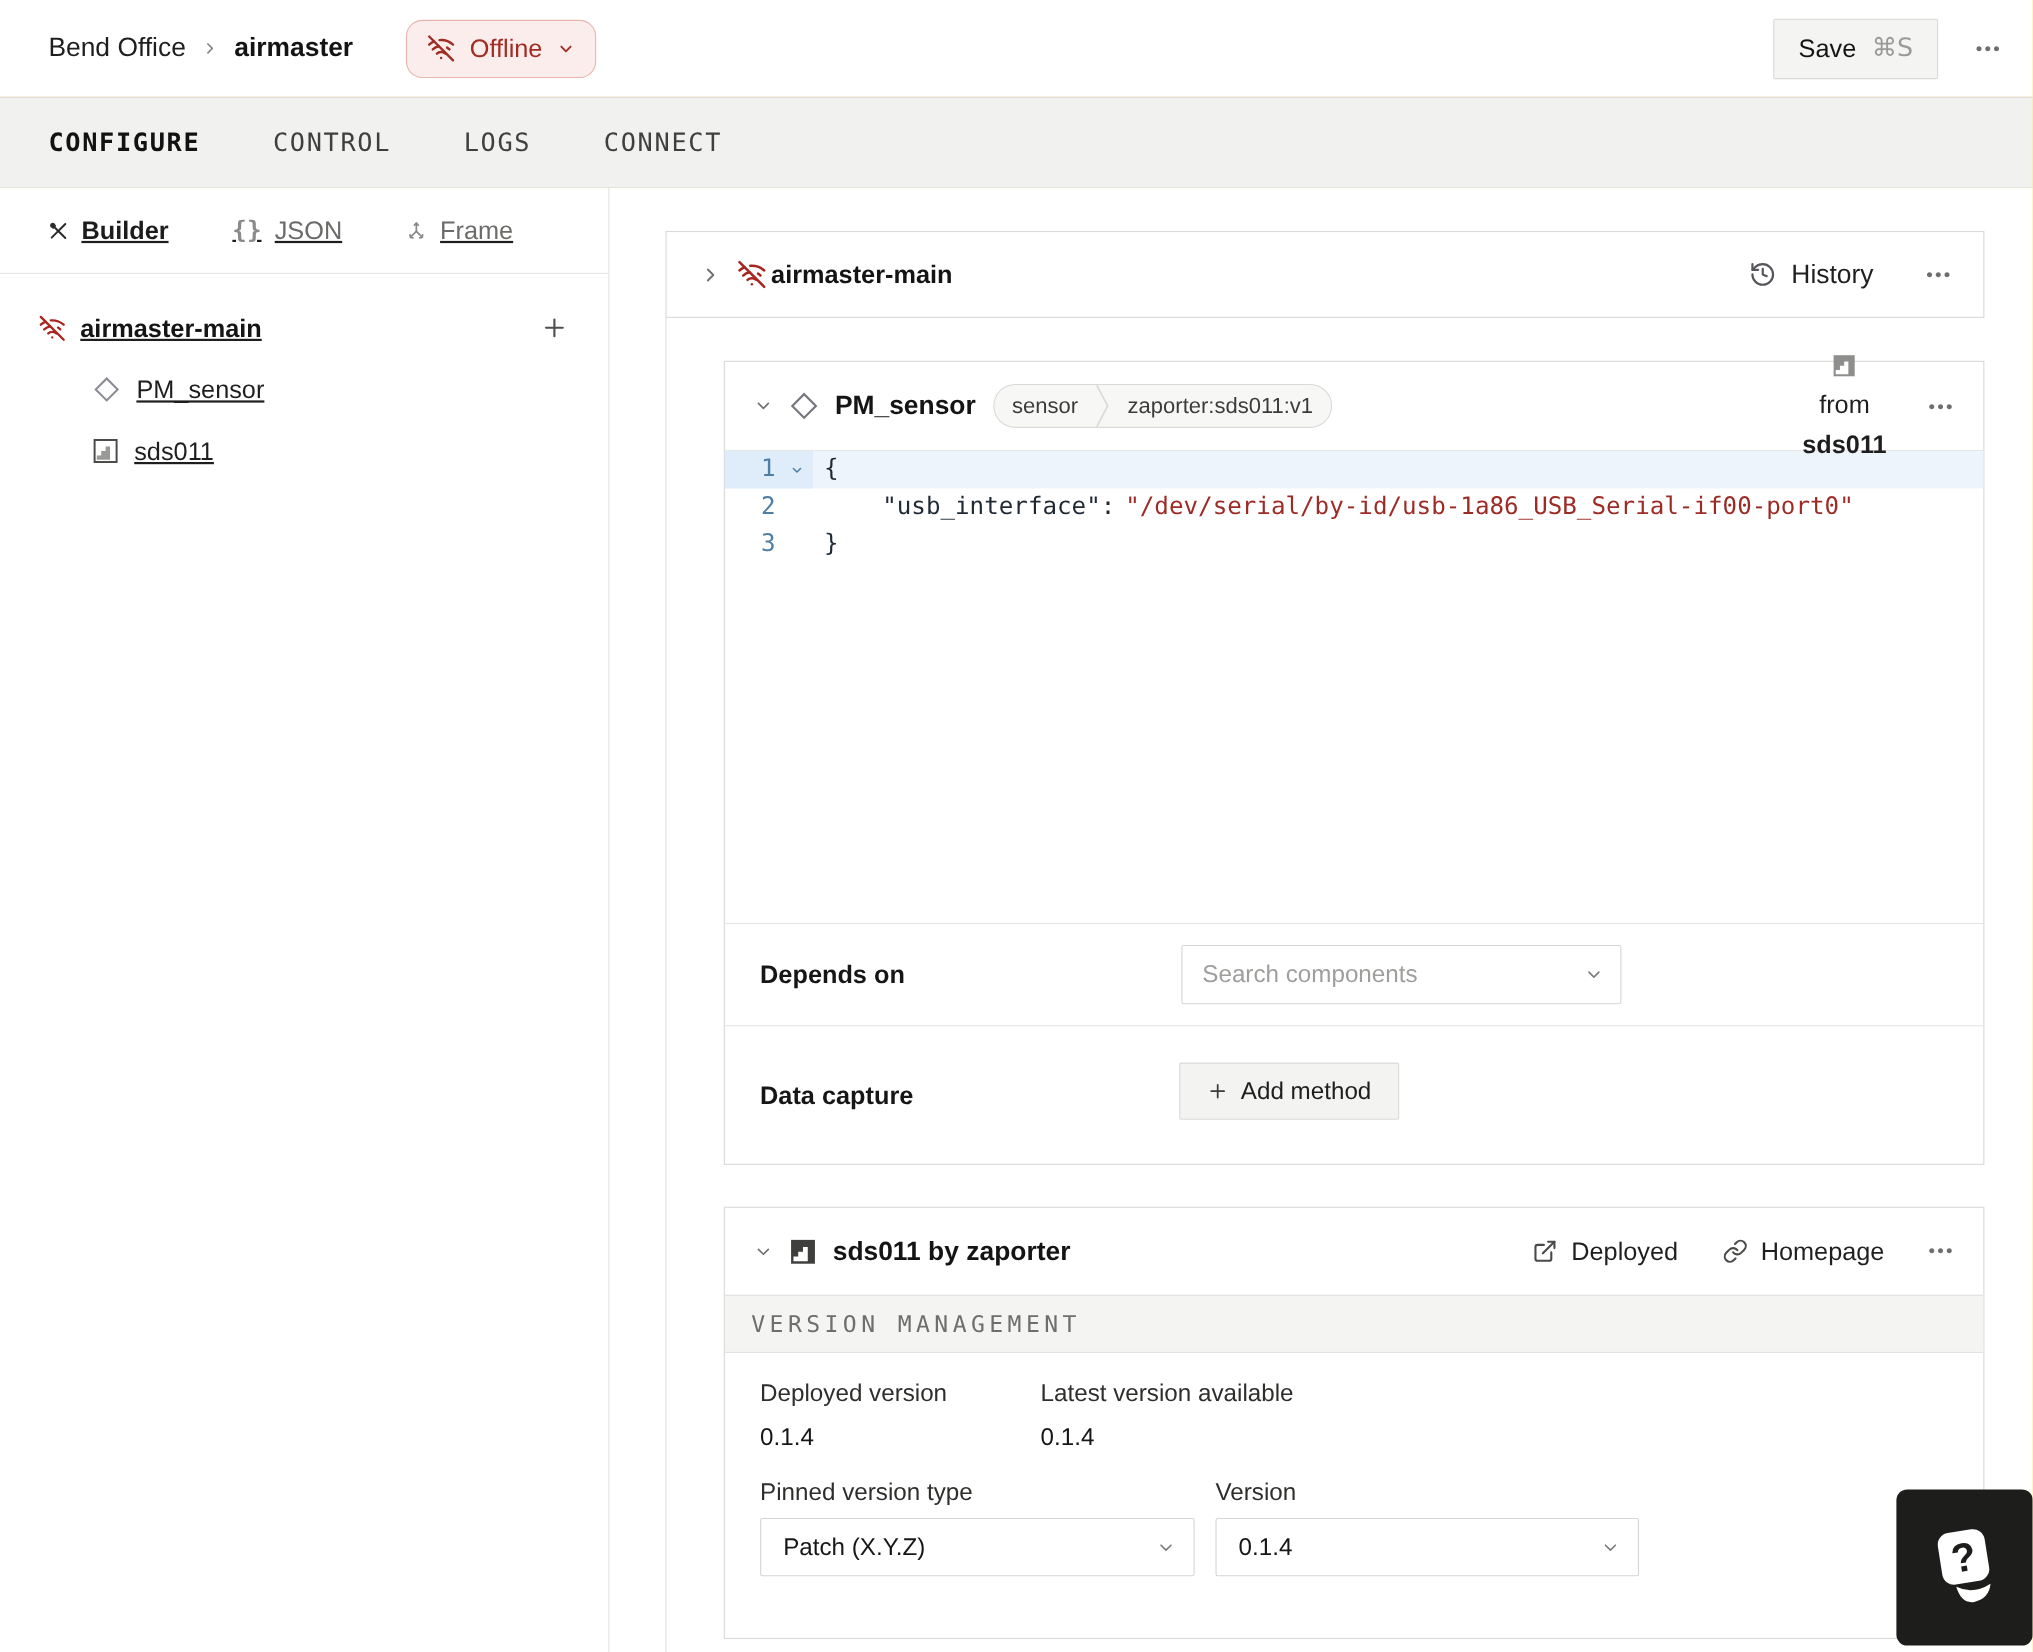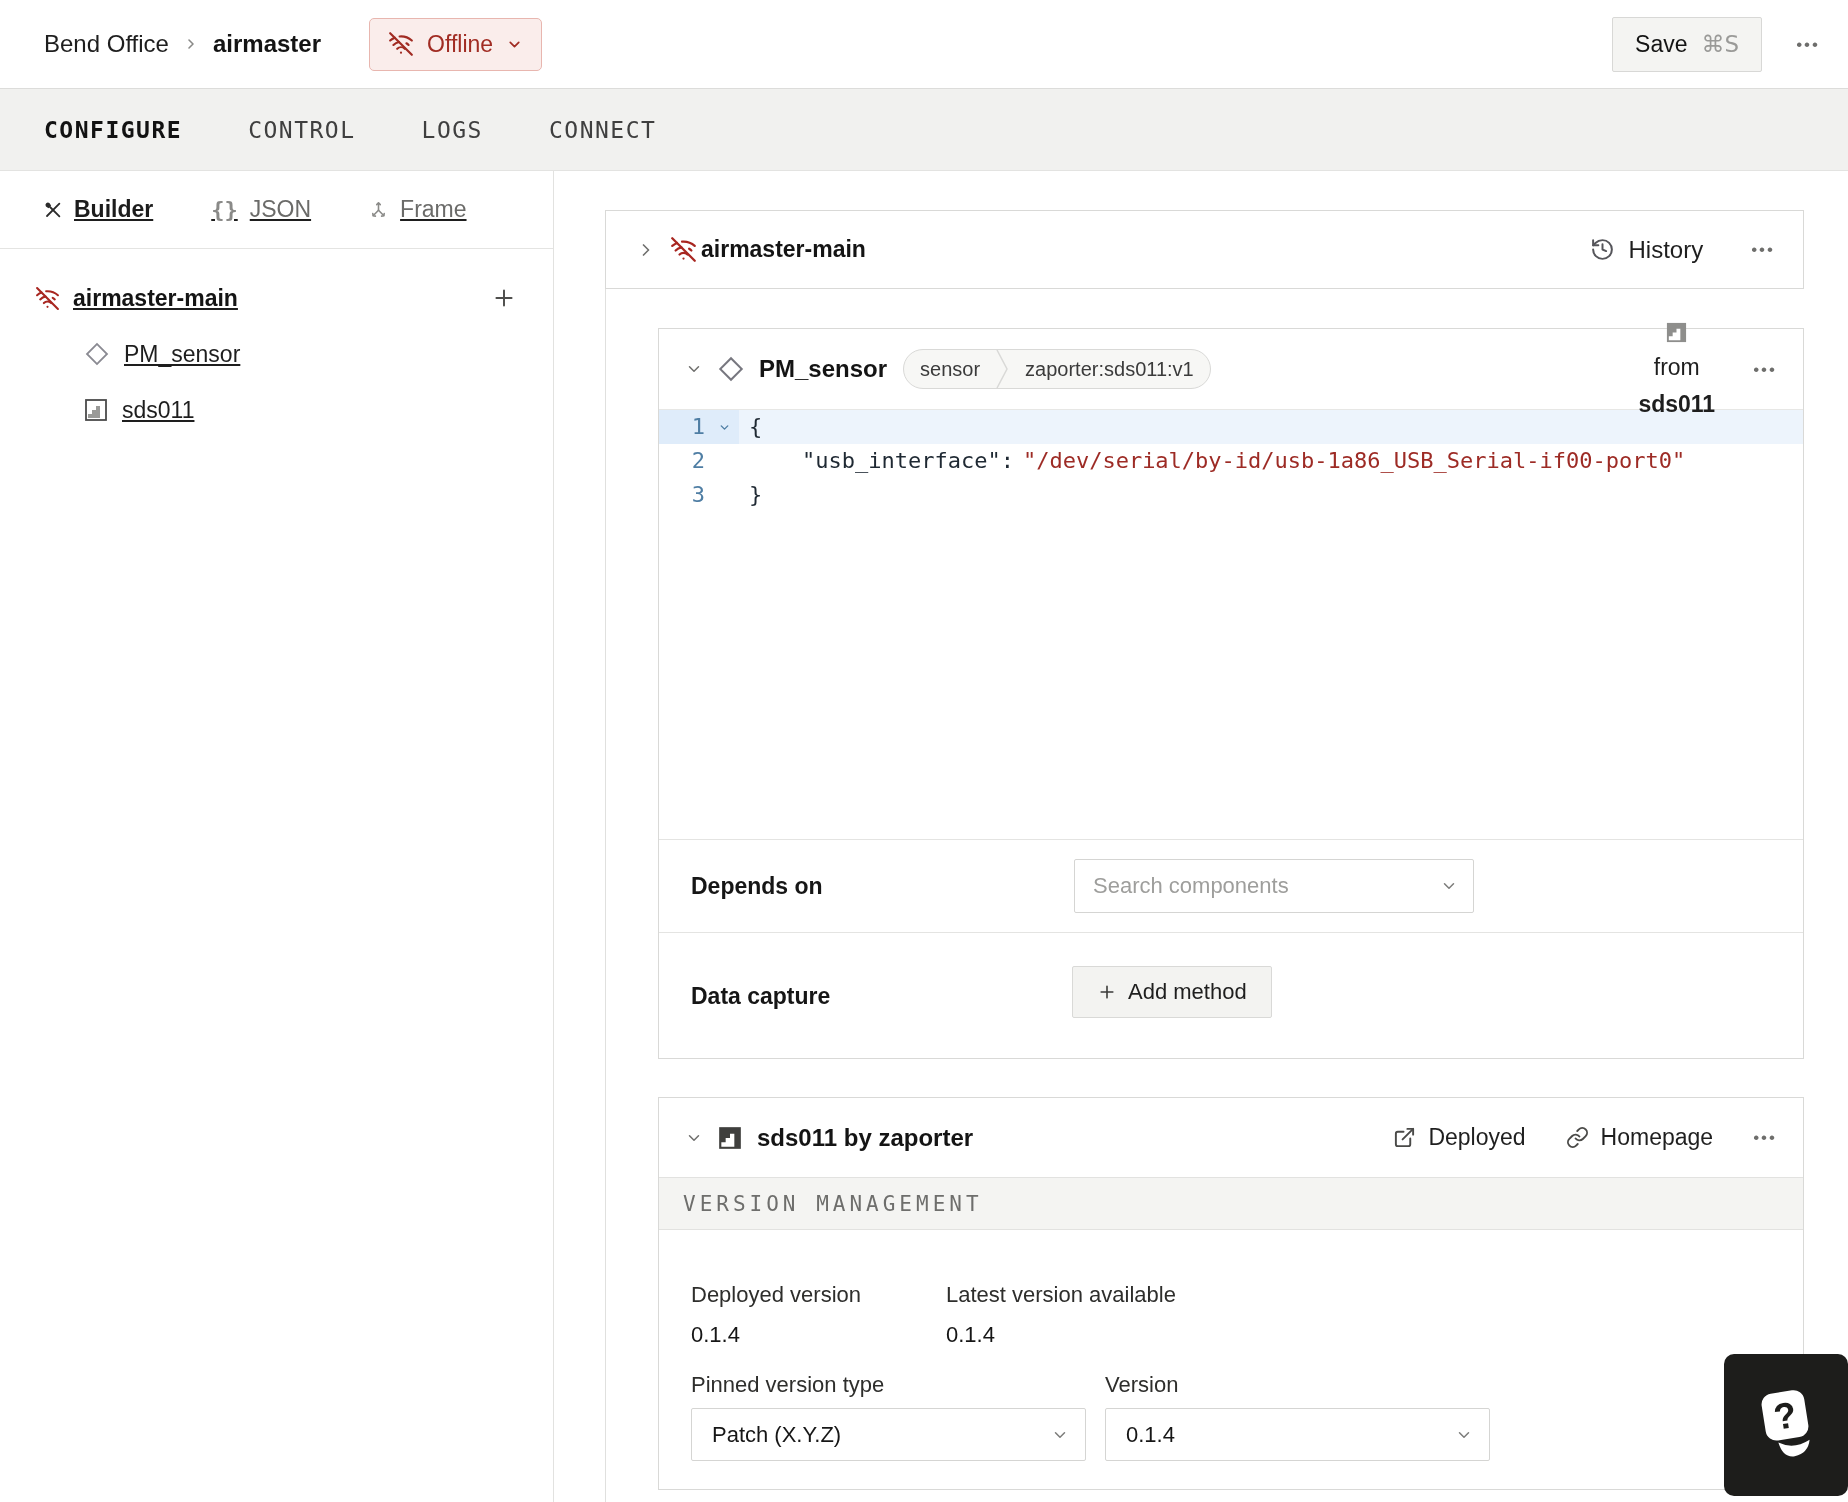--- a/index.html
+++ b/index.html
@@ -7,21 +7,21 @@
   .screen{position:relative;width:1848px;height:1502px;overflow:hidden;
     font-family:"Liberation Sans",sans-serif;color:#1e1e1e;background:#fde047;}
   svg{display:block;flex:none;}
 
   
   .topbar{position:absolute;left:0;top:0;width:100%;height:88px;background:#fff;
     display:flex;align-items:center;padding:0 28px 0 44px;}
   .breadcrumb{display:flex;align-items:center;gap:14px;font-size:24px;}
   .bc-machine{color:#141414;font-weight:700;}
   .status-badge{display:flex;align-items:center;gap:13px;margin-left:48px;height:53px;
-    padding:0 18px 0 18px;background:#faedeb;border:1px solid #e8b6af;border-radius:5px;
+    padding:0 18px 0 18px;background:#faedeb;border:1px solid #e8b6af;border-radius:15px;
     color:#a12c23;font-size:23px;cursor:pointer;}
   .topbar-right{margin-left:auto;display:flex;align-items:center;gap:34px;}
   .save-btn{display:flex;align-items:center;gap:14px;height:55px;padding:0 22px;
     background:#f4f4f2;border:1px solid #d8d8d6;border-radius:2px;font-size:23px;color:#141414;cursor:pointer;
     font-family:"Liberation Sans",sans-serif;}
   .save-kbd{color:#9a9a98;font-family:"DejaVu Sans",sans-serif;}
   .menu-dots{color:#6e6e6c;font-size:17px;letter-spacing:2px;cursor:pointer;line-height:1;}
 
   
   .tabbar{position:absolute;left:0;top:88px;width:100%;height:83px;background:#f1f1ef;
@@ -110,21 +110,21 @@
   .mod-title{font-size:24px;font-weight:700;color:#141414;margin-left:14px;}
   .mod-right{margin-left:auto;display:flex;align-items:center;gap:40px;}
   .link-btn{display:flex;align-items:center;gap:12px;font-size:23px;color:#1f1f1f;cursor:pointer;}
   .link-btn svg{color:#4a4a48;}
   .section-band{height:53px;background:#f4f4f2;border-top:1px solid #e2e2e0;border-bottom:1px solid #e2e2e0;
     display:flex;align-items:center;padding:0 24px;}
   .section-title{font-family:"DejaVu Sans Mono",monospace;font-size:21px;letter-spacing:4px;color:#6e6e6c;}
   .mod-body{padding:24px 32px 0;}
   .field-label{font-size:22px;color:#2e2e2c;}
   .field-value{font-size:22px;color:#161616;}
-  .vrow{display:flex;margin-top:28px;}
+  .vrow{display:flex;}
   .vcol-1{width:255px;}
   .vrow.values{margin-top:14px;}
   .labels-2{margin-top:24px;display:flex;}
   .lab2-1{width:414px;}
   .drops{margin-top:10px;display:flex;gap:19px;}
   .dropdown{position:relative;height:53px;border:1px solid #d5d5d3;border-radius:2px;background:#fff;
     display:flex;align-items:center;padding:0 44px 0 20px;font-size:22px;color:#161616;cursor:pointer;}
   .dd-pinned{width:395px;}
   .dd-version{width:385px;}
   .dropdown .select-chev{top:17px;}

